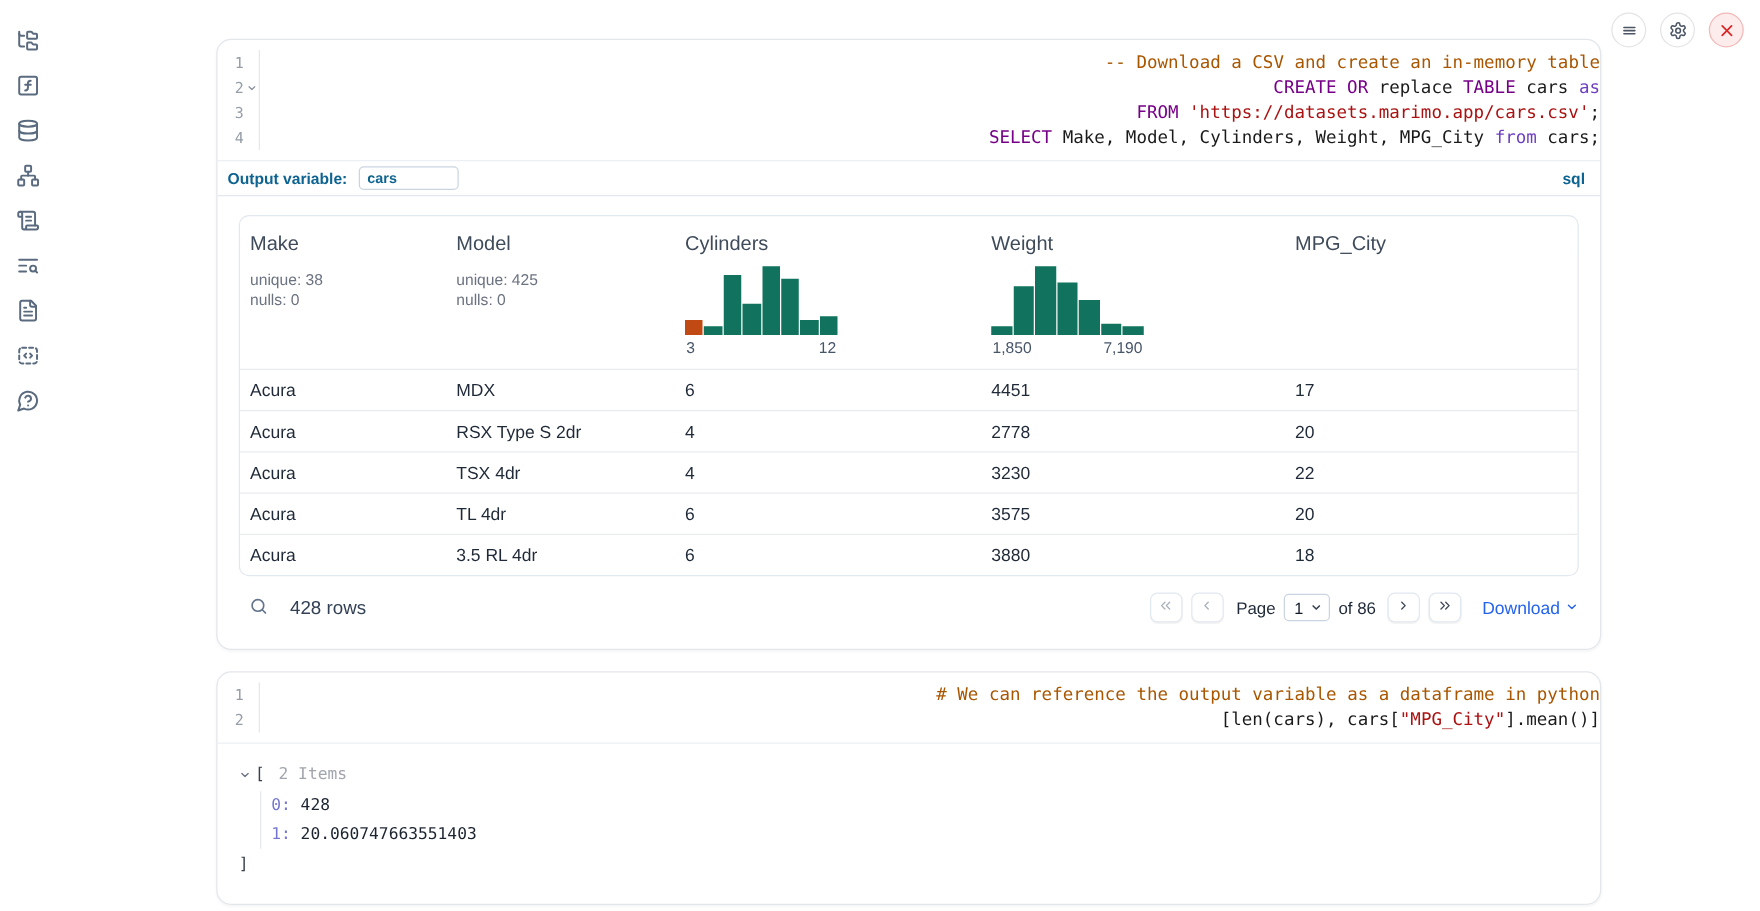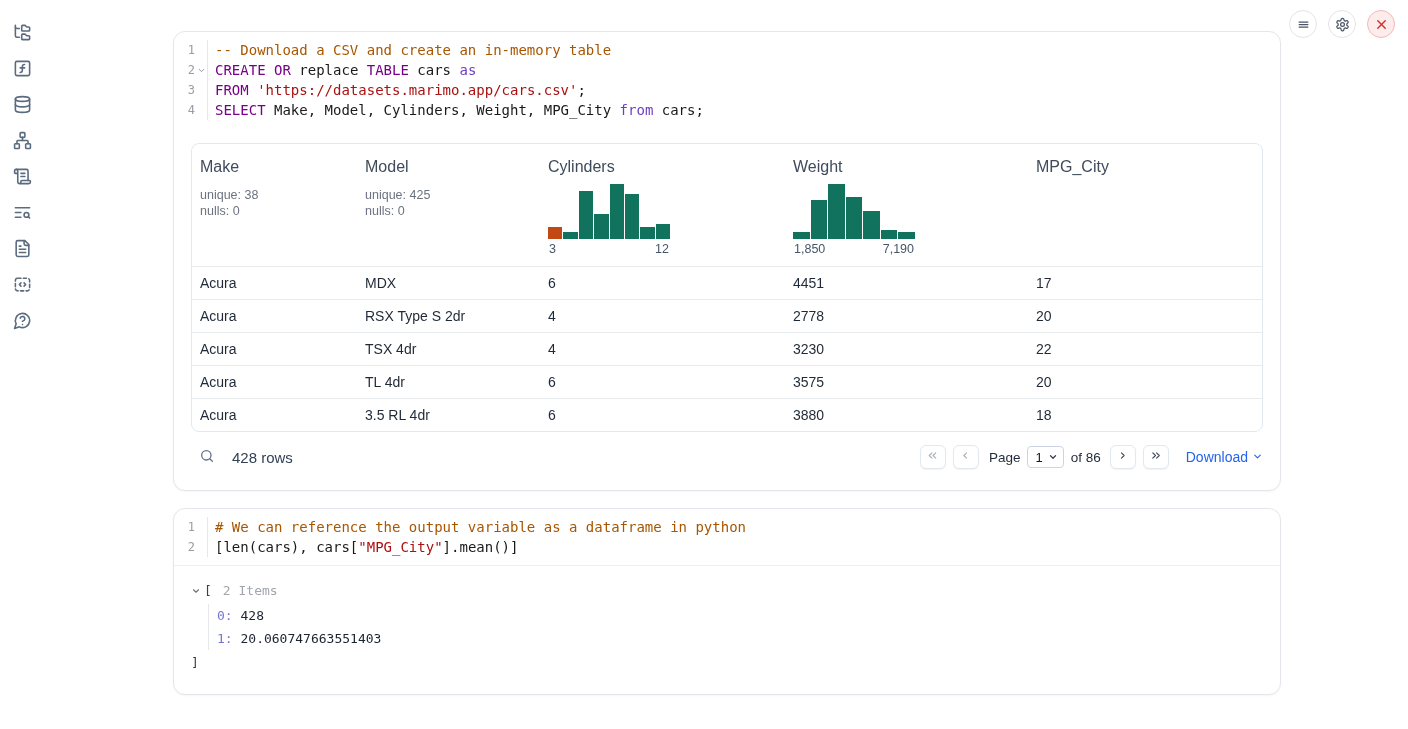--- a/index.html
+++ b/index.html
@@ -31,22 +31,22 @@
   .cell{ background:#fff; border:1px solid #e3e6ea; border-radius:12px;
     box-shadow:0 1px 2px rgba(0,0,0,.04); overflow:hidden; }
   .cell + .cell{ margin-top:17px; }
   
   .code-area{ padding:8px 0; }
   .cline{ display:flex; line-height:20px; }
   .ln{ width:21px; text-align:right; color:#969ea8;
     font:12px/20px "DejaVu Sans Mono", monospace; flex:none; }
   .fold{ width:12px; flex:none; display:flex; align-items:center; justify-content:center; color:#8b939c; }
   .fold svg{ width:9px; height:9px; }
-  .ctext{ flex:1; border-left:1px solid #e5e7eb; padding-left:7px;
-    font:14px/20px "DejaVu Sans Mono", monospace; white-space:pre; color:var(--pl); }
+  .ctext{ flex:1; border-left:1px solid #e5e7eb; padding-left:22px;
+    font:14px/20px "DejaVu Sans Mono", monospace; white-space:pre; color:var(--pl);text-align:right; }
   .c-kw{ color:var(--kw); } .c-kw2{ color:var(--kw2); }
   .c-str{ color:var(--str); } .c-com{ color:var(--com); } .c-pl{ color:var(--pl); }
   
   .outvar-row{ display:flex; align-items:center; height:29px; padding:0 12px 0 8px;
     border-top:1px solid #eceff3; border-bottom:1px solid #e2e8f0; }
   .outvar-label{ font-size:12.5px; font-weight:bold; color:var(--outvar); }
   .outvar-input{ margin-left:9px; width:80px; height:19px; border:1px solid #cbd5e1;
     border-radius:4px; padding:0 6px; font:bold 11.5px "Liberation Sans", sans-serif; color:var(--outvar); }
   .lang-badge{ margin-left:auto; font-size:12.5px; font-weight:bold; color:var(--outvar); }
   
@@ -244,20 +244,25 @@
           <span class="ln">3</span>
           <span class="fold"></span>
           <span class="ctext"><span class="c-kw">FROM</span><span class="c-pl"> </span><span class="c-str">'https://datasets.marimo.app/cars.csv'</span><span class="c-pl">;</span></span>
         </div>
         <div class="cline">
           <span class="ln">4</span>
           <span class="fold"></span>
           <span class="ctext"><span class="c-kw">SELECT</span><span class="c-pl"> Make, Model, Cylinders, Weight, MPG_City </span><span class="c-kw2">from</span><span class="c-pl"> cars;</span></span>
         </div>
       </div>
+    <div class="outvar-row">
+      <span class="outvar-label">Output variable:</span>
+      <input class="outvar-input" value="cars" style="">
+      <span class="lang-badge">sql</span>
+    </div>
     <div class="cell-output">
       <div class="data-table">
         <div class="thead" id="thead">
             <div class="th" style="width:165px">
               <span class="th-name">Make</span>
               <span class="th-stats">unique: 38<br>nulls: 0</span>
             </div>
             <div class="th" style="width:183px">
               <span class="th-name">Model</span>
               <span class="th-stats">unique: 425<br>nulls: 0</span>

